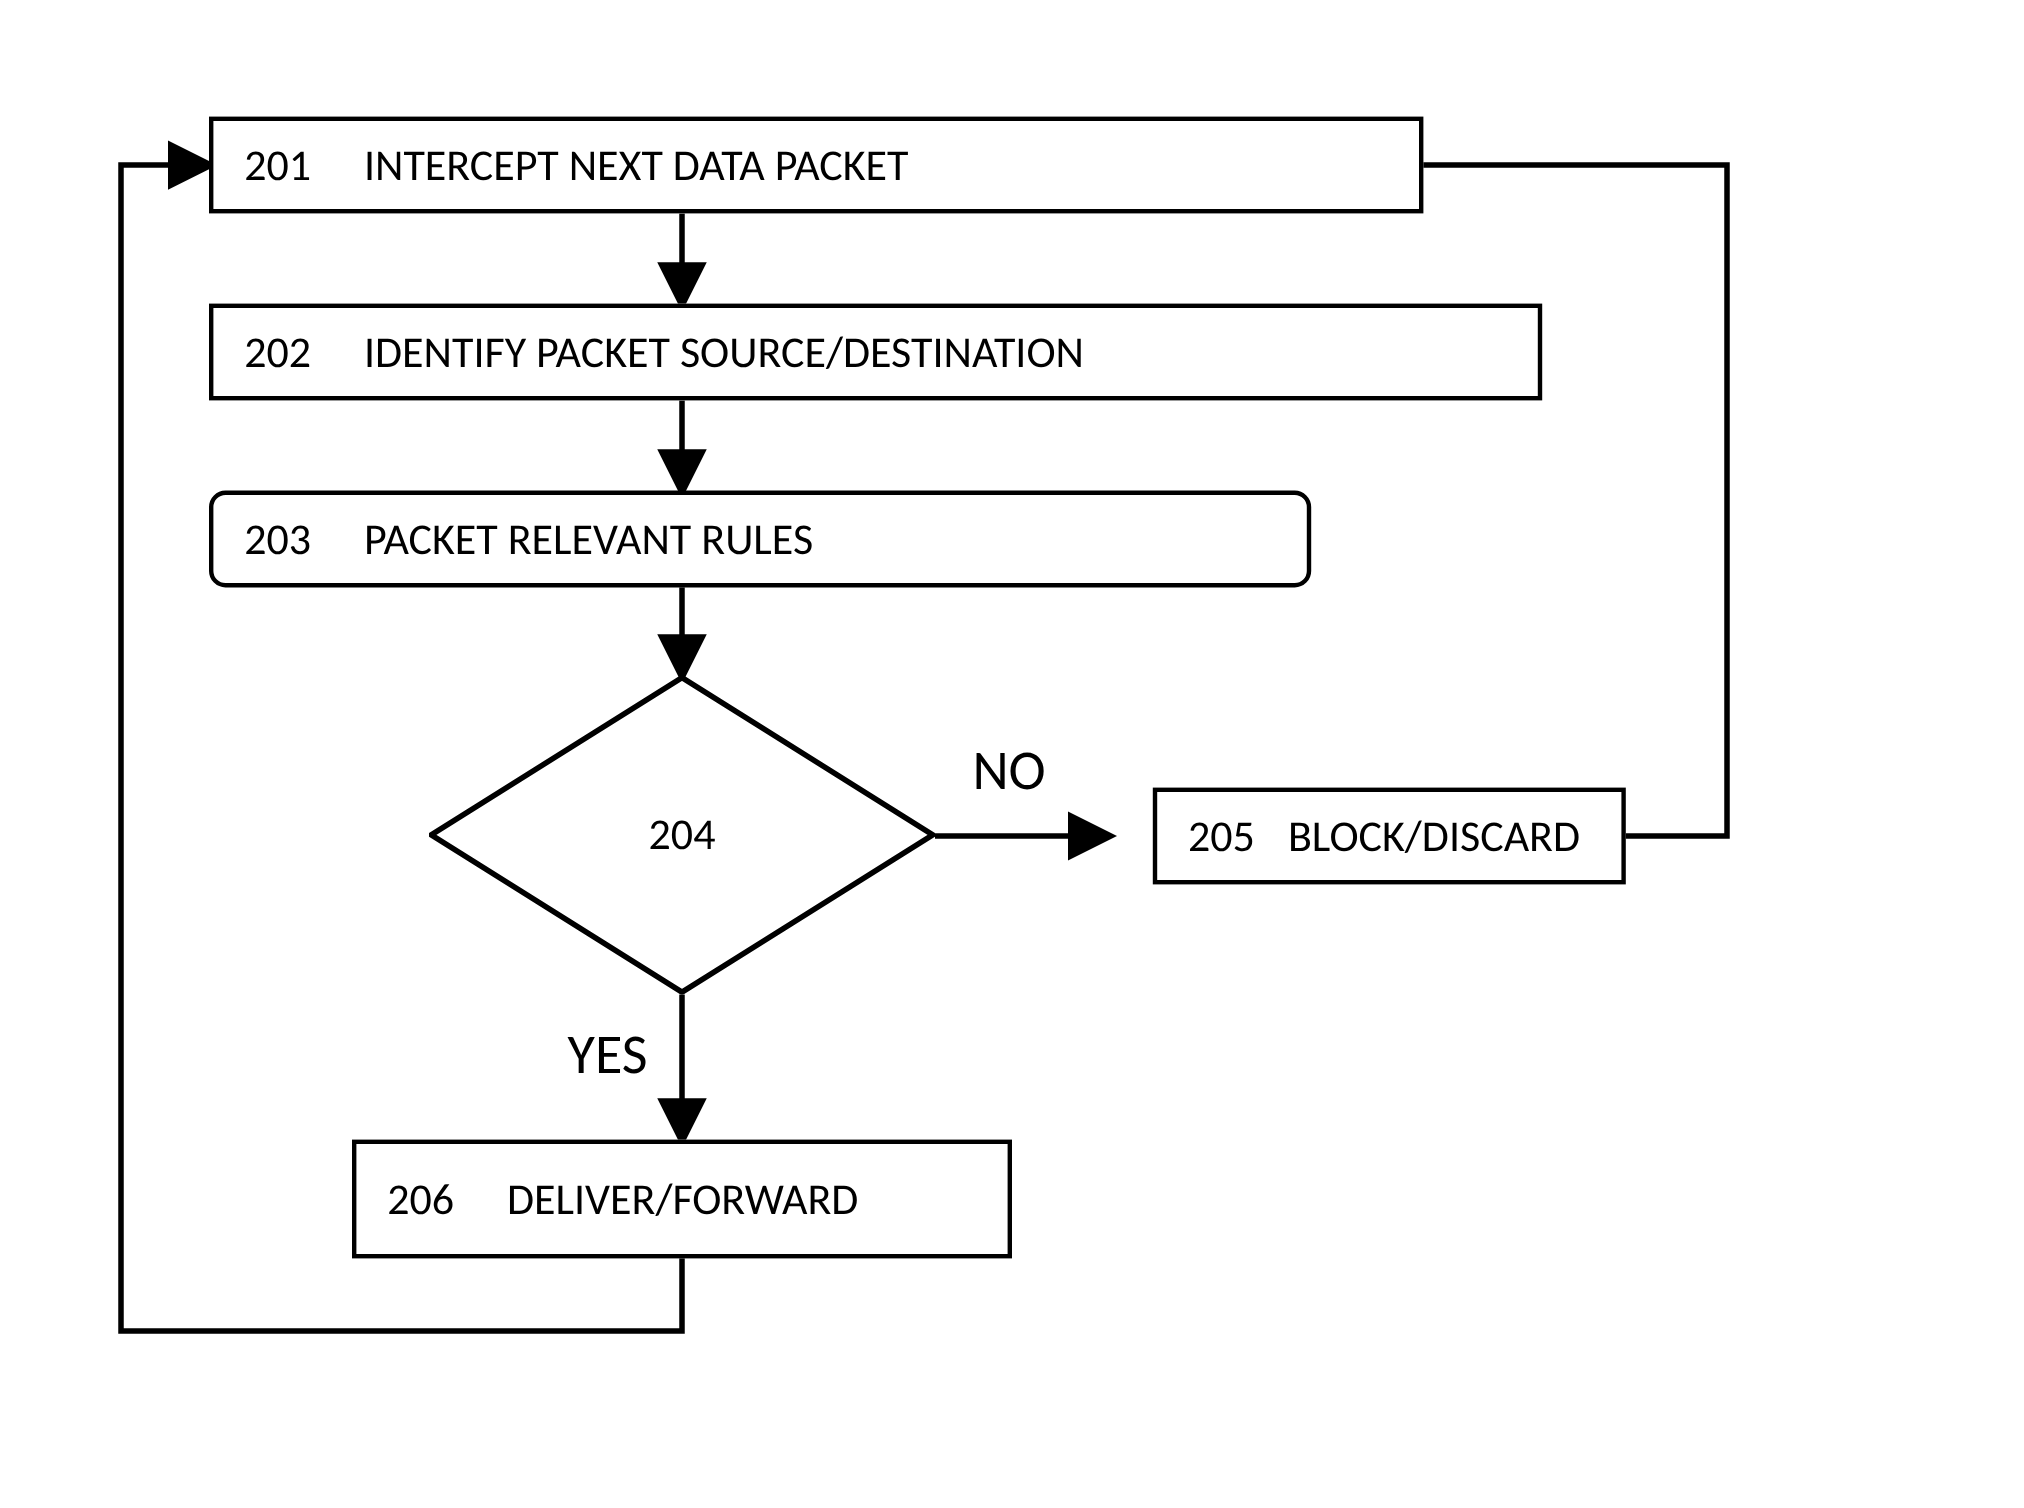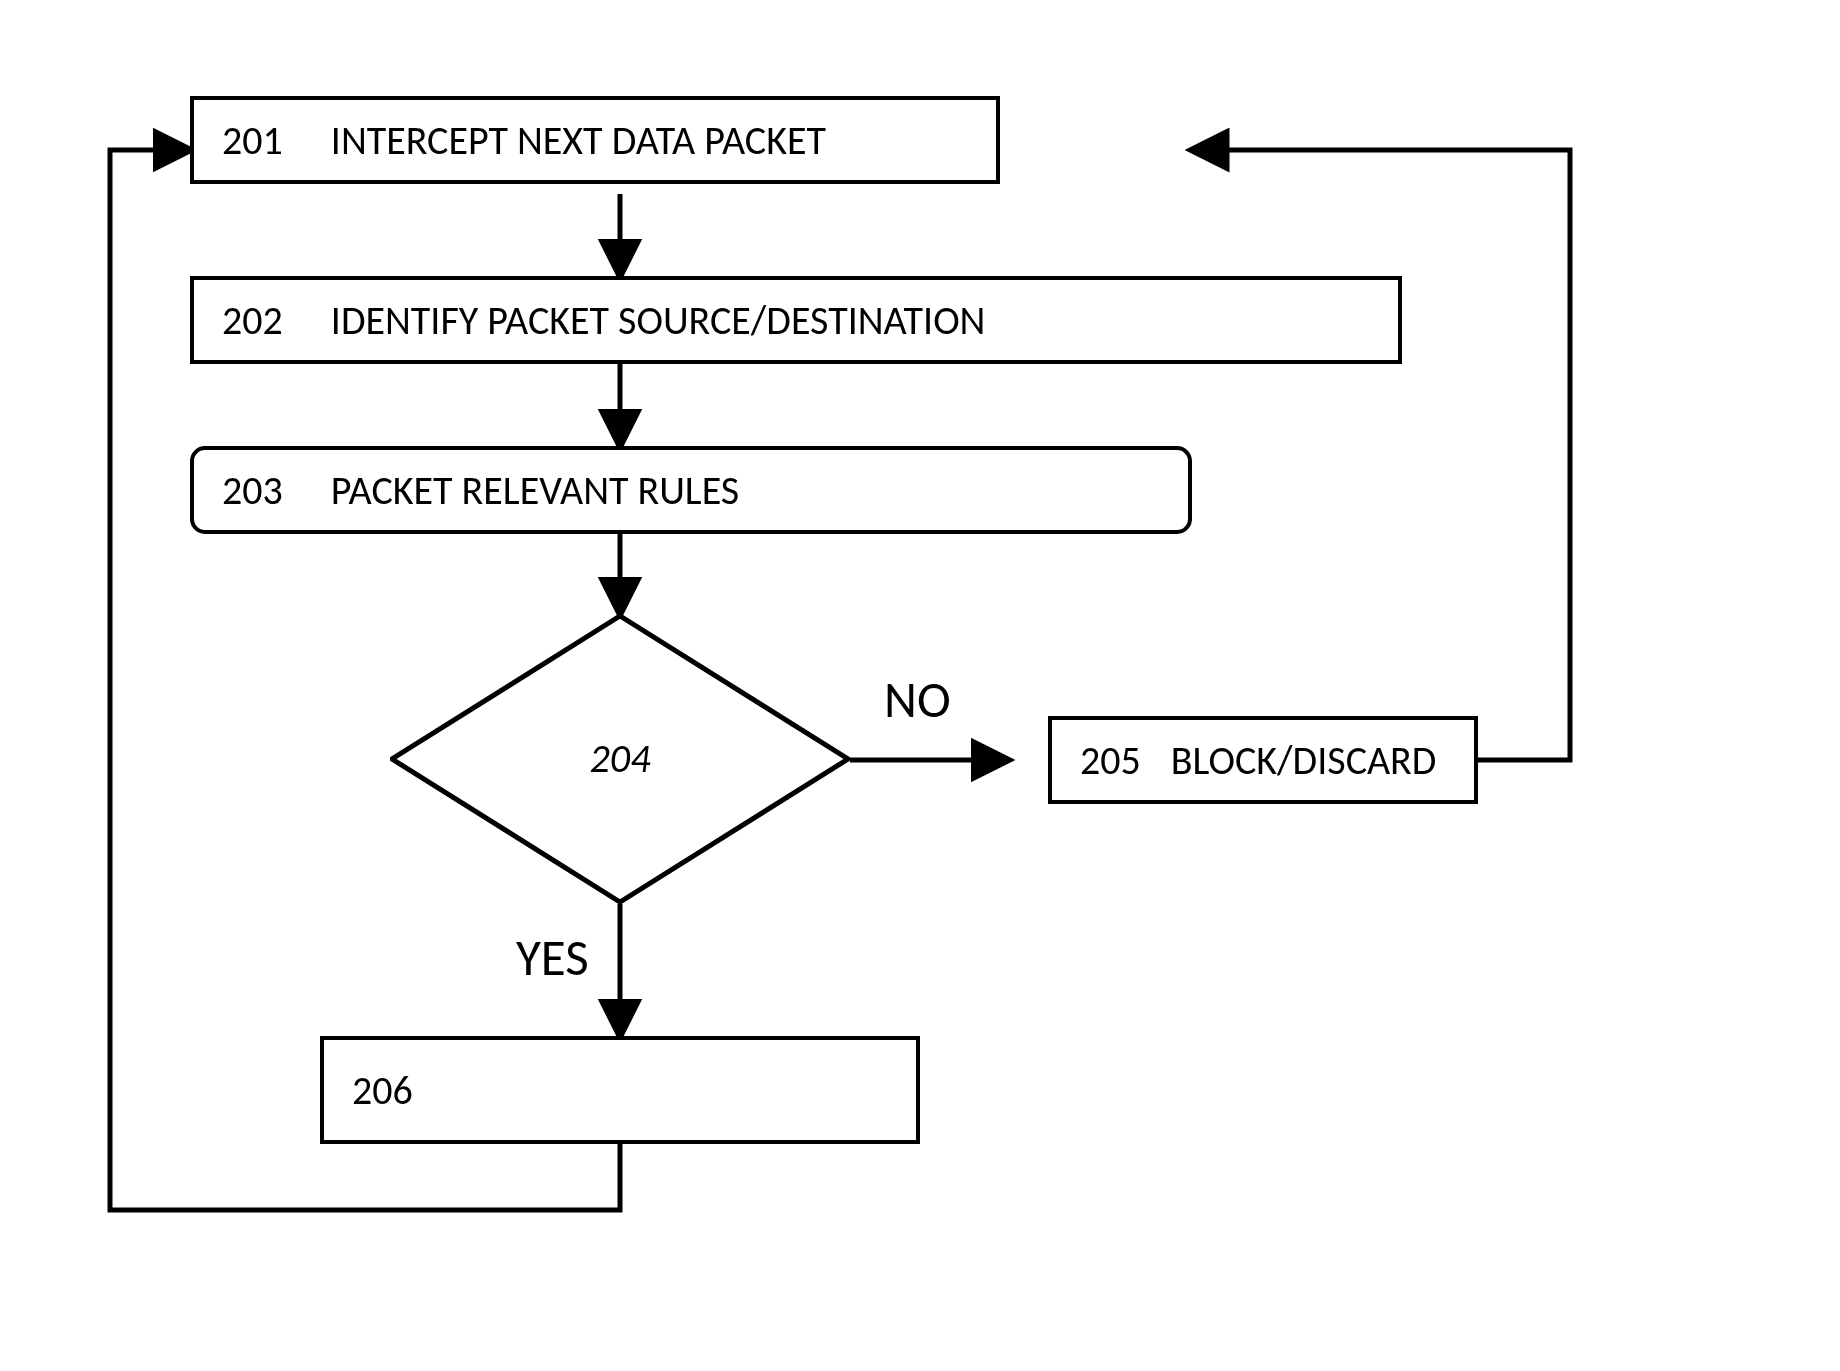--- a/index.html
+++ b/index.html
@@ -40,21 +40,20 @@
     .diamond-text {
       position: absolute;
       width: 100%;
       height: 100%;
       display: flex;
       flex-direction: column;
       align-items: center;
       justify-content: center;
       font-size: 40px;
       text-align: center;
-      font-style: italic;
     }
     .diamond-text span {
       line-height: 1.4;
     }
     .edge-label {
       position: absolute;
       font-size: 51px;
     }
     svg.connector {
       position: absolute;
@@ -85,21 +84,21 @@
 
     <line x1="620" y1="904" x2="620" y2="1036" stroke="#000" stroke-width="5" marker-end="url(#arrow)"></line>
 
     <line x1="850" y1="760" x2="1008" y2="760" stroke="#000" stroke-width="5" marker-end="url(#arrow)"></line>
 
     <polyline points="1440,760 1570,760 1570,150 1192,150" fill="none" stroke="#000" stroke-width="5" marker-end="url(#arrow)"></polyline>
 
     <polyline points="620,1124 620,1210 110,1210 110,150 190,150" fill="none" stroke="#000" stroke-width="5" marker-end="url(#arrow)"></polyline>
   </svg>
 
-  <div class="box" style="left:190px; top:96px; width:810px; height:88px;">
+  <div class="box" style="left:190px; top:106px; width:1104px; height:88px;">
     <span class="box-num">201</span>
     <span>INTERCEPT NEXT DATA PACKET</span>
   </div>
 
   <div class="box" style="left:190px; top:276px; width:1212px; height:88px;">
     <span class="box-num">202</span>
     <span>IDENTIFY PACKET SOURCE/DESTINATION</span>
   </div>
 
   <div class="box" style="left:190px; top:446px; width:1002px; height:88px;border-radius:15px;">
@@ -116,18 +115,19 @@
     </div>
   </div>
 
   <div class="box" style="left:1048px; top:716px; width:430px; height:88px;">
     <span class="box-num" style="margin-right:30px;">205</span>
     <span>BLOCK/DISCARD</span>
   </div>
 
   <div class="box" style="left:320px; top:1036px; width:600px; height:108px;">
     <span class="box-num">206</span>
+    <span>DELIVER/FORWARD</span>
   </div>
 
   <div class="edge-label" style="left:884px; top:668px;">NO</div>
   <div class="edge-label" style="left:516px; top:926px;">YES</div>
 
 </div>
 
 </body></html>

